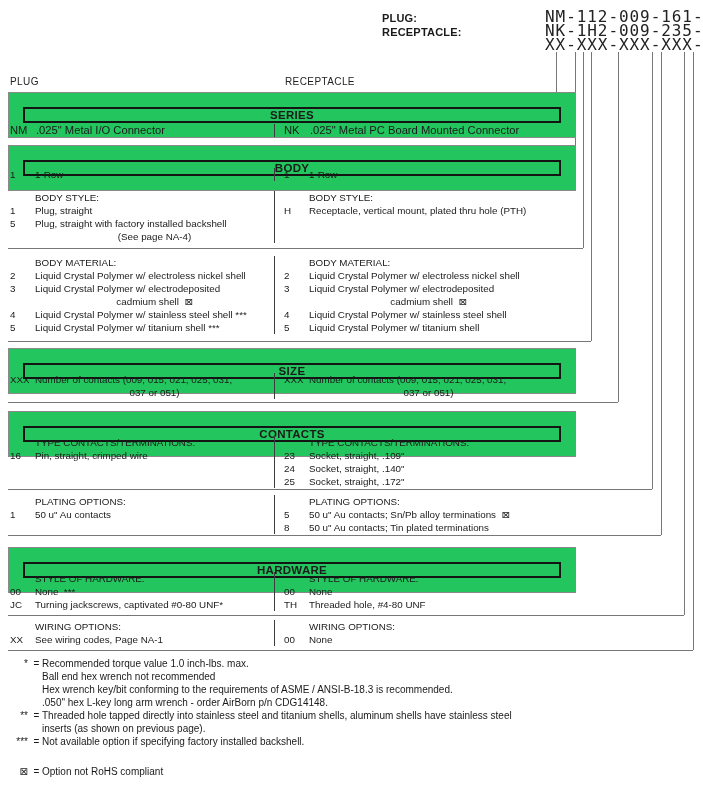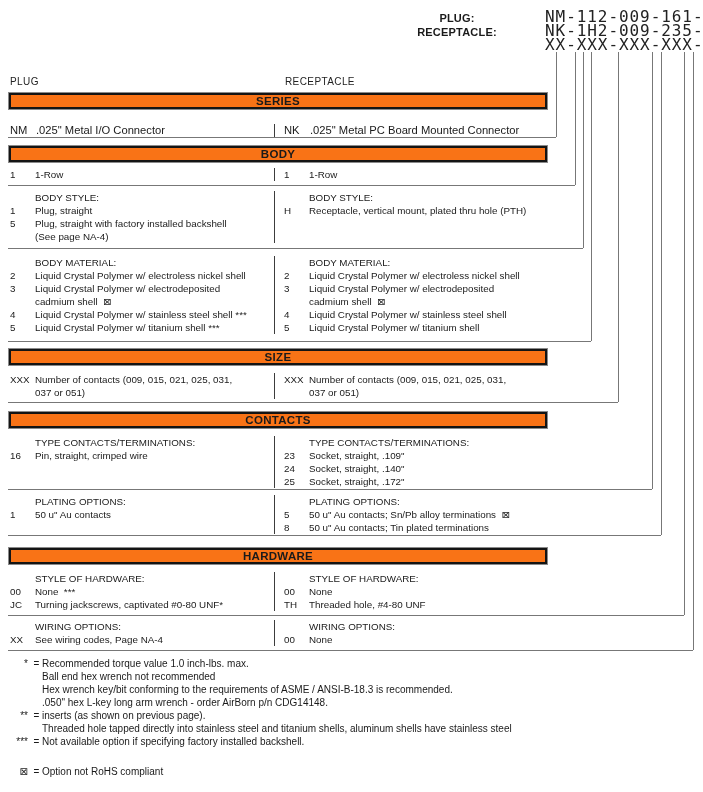--- a/index.html
+++ b/index.html
@@ -3,36 +3,36 @@
 <meta charset="utf-8">
 <style>
   html,body{margin:0;padding:0;background:#fff;}
   #page{
     position:relative;width:703px;height:792px;background:#ffffff;
     font-family:"Liberation Sans","DejaVu Sans",sans-serif;color:#1a1a1a;
     overflow:hidden;
   }
   
   .pnrow{position:absolute;right:1px;display:flex;align-items:baseline;height:14px;}
-  .pnlabel{width:150px;text-align:center;font-weight:bold;font-size:11px;padding-right:13px;letter-spacing:.2px;}
+  .pnlabel{width:150px;text-align:left;font-weight:bold;font-size:11px;padding-right:13px;letter-spacing:.2px;}
   .pnval{width:157px;font-family:"DejaVu Sans Mono",monospace;font-size:16px;letter-spacing:.93px;white-space:pre;color:#222;}
   
   .collabel{position:absolute;font-size:10px;letter-spacing:.4px;color:#222;}
   
-  .secbox{position:absolute;left:8px;width:538px;border:1px solid #8a8a8a;padding:0;background:#f97316;}
+  .secbox{position:absolute;left:8px;width:538px;border:1px solid #8a8a8a;padding:14px;background:#22c55e;}
   .secinner{border:2px solid #141414;text-align:center;font-weight:bold;font-size:11.5px;line-height:12px;letter-spacing:.3px;}
   
   .cols{position:absolute;left:8px;width:540px;display:flex;font-size:9.8px;line-height:13px;}
   .lcol{width:264px;flex:none;padding-left:2px;}
   .rcol{flex:1;border-left:1px solid #3c3c3c;padding-left:9px;}
   .r{display:flex;}
   .code{width:25px;flex:none;white-space:pre;}
   .txt{flex:1;white-space:pre;}
   .hd{margin-left:25px;white-space:pre;}
-  .cont{margin-left:25px;white-space:pre;}
+  .cont{margin-left:25px;white-space:pre;text-align:center;}
   .big{font-size:11.2px;margin-top:8px;}
   .big .code{width:26px;}
   
   .vline{position:absolute;width:1px;background:#777;}
   .hline{position:absolute;left:8px;height:1px;background:#777;}
   
   #footnotes{position:absolute;left:6px;top:657px;width:692px;font-size:10px;line-height:13px;}
   .fnote{display:flex;}
   .fsym{width:22px;flex:none;text-align:right;padding-right:3px;white-space:pre;}
   .feq{width:11px;flex:none;text-align:center;}
@@ -274,21 +274,21 @@
         <span class="code">TH</span>
         <span class="txt">Threaded hole, #4-80 UNF</span>
       </div>
     </div>
   </div>
   <div class="cols" style="top:620px;padding-bottom:4px">
     <div class="lcol">
       <div class="hd">WIRING OPTIONS:</div>
       <div class="r">
         <span class="code">XX</span>
-        <span class="txt">See wiring codes, Page NA-4</span>
+        <span class="txt">See wiring codes, Page NA-1</span>
       </div>
     </div>
     <div class="rcol">
       <div class="hd">WIRING OPTIONS:</div>
       <div class="r">
         <span class="code">00</span>
         <span class="txt">None</span>
       </div>
     </div>
   </div>
@@ -301,22 +301,22 @@
         <div>Recommended torque value 1.0 inch-lbs. max.</div>
         <div>Ball end hex wrench not recommended</div>
         <div>Hex wrench key/bit conforming to the requirements of ASME / ANSI-B-18.3 is recommended.</div>
         <div>.050" hex L-key long arm wrench - order AirBorn p/n CDG14148.</div>
       </div>
     </div>
     <div class="fnote">
       <span class="fsym">**</span>
       <span class="feq">=</span>
       <div class="flines">
+        <div>Threaded hole tapped directly into stainless steel and titanium shells, aluminum shells have stainless steel</div>
         <div>inserts (as shown on previous page).</div>
-        <div>Threaded hole tapped directly into stainless steel and titanium shells, aluminum shells have stainless steel</div>
       </div>
     </div>
     <div class="fnote">
       <span class="fsym">***</span>
       <span class="feq">=</span>
       <div class="flines">
         <div>Not available option if specifying factory installed backshell.</div>
       </div>
     </div>
     <div class="fnote gap">

